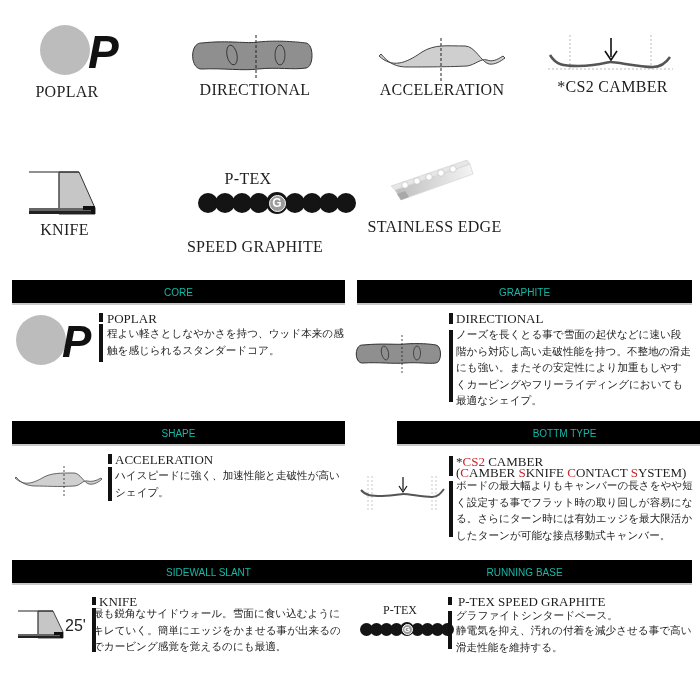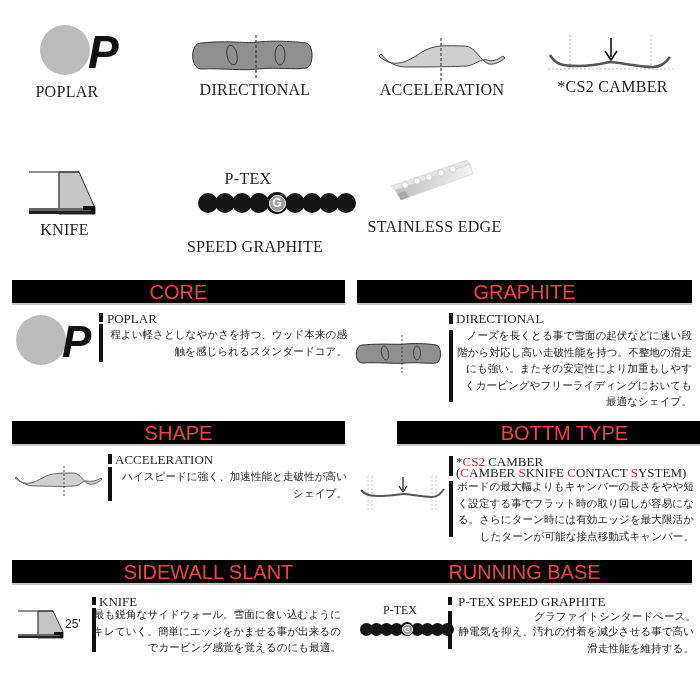--- a/index.html
+++ b/index.html
@@ -1,23 +1,23 @@
 <!DOCTYPE html>
 <html><head>
 <meta charset="utf-8">
 <style>
   * { box-sizing: border-box; margin: 0; padding: 0; }
   html, body { width: 700px; height: 700px; background: #ffffff; overflow: hidden; }
   body { position: relative; font-family: "Liberation Serif", "DejaVu Serif", serif; color: #222; }
   .abs { position: absolute; }
   .icon-label { position: absolute; font-family: "Liberation Serif", serif; font-size: 16px; color: #1e1e1e; letter-spacing: 0.3px; text-align: center; white-space: nowrap; }
-  .hdr { position: absolute; height: 25px; background: #000; color: #ef4444; font-family: "Liberation Sans", "DejaVu Sans", sans-serif; font-size: 20px; text-align: center; line-height: 25px; border-bottom: 2px solid #c8c8c8; }
+  .hdr { position: absolute; height: 25px; background: #000; color: #14b8a6; font-family: "Liberation Sans", "DejaVu Sans", sans-serif; font-size: 10px; text-align: center; line-height: 25px; border-bottom: 2px solid #c8c8c8; }
   .sec-title { position: absolute; font-family: "Liberation Serif", serif; font-size: 13px; color: #1e1e1e; line-height: 14px; white-space: nowrap; }
   .sec-title .red { color: #c8252a; }
-  .sec-body { position: absolute; font-family: Liberation Sans, sans-serif; font-size: 10.6px; color: #222; line-height: 16.5px; text-align: right; }
+  .sec-body { position: absolute; font-family: Liberation Mono, monospace; font-size: 10.6px; color: #222; line-height: 16.5px; }
   .bar { position: absolute; width: 4px; background: #111; }
   .ptex-row { display: flex; align-items: center; }
   .ptex-row .b { border-radius: 50%; background: #141414; margin-left: -3px; }
   .ptex-row .b:first-child { margin-left: 0; }
   .ptex-row .g { border-radius: 50%; background: #141414; position: relative; display: flex; align-items: center; justify-content: center; margin-left: -3px; }
   .ptex-row .g span { background: #9b9b9b; color: #fff; border-radius: 50%; font-family: "Liberation Sans", sans-serif; font-weight: bold; display: flex; align-items: center; justify-content: center; border: 1.5px solid #fff; }
 </style>
 </head>
 <body>
 
@@ -169,21 +169,21 @@
 <div class="abs" style="left:17px;top:610px;width:48px;height:30px;">
   <svg width="48" height="30" viewBox="0 0 48 30">
     <path d="M21,1 L36,1 L46,22 L46,28 L21,28 Z" fill="#c6c6c6" stroke="#333" stroke-width="0.9"></path>
     <line x1="1" y1="1" x2="36" y2="1" stroke="#222" stroke-width="1"></line>
     <line x1="21" y1="1" x2="21" y2="24" stroke="#555" stroke-width="0.9"></line>
     <rect x="1" y="24" width="45" height="2" fill="#666"></rect>
     <rect x="1" y="26" width="45" height="2" fill="#222"></rect>
     <path d="M37,22 L46,22 L46,28 L43,28 L43,25 L37,25 Z" fill="#111"></path>
   </svg>
 </div>
-<div class="abs" style="left:65px;top:617px;font-family:'Liberation Sans',sans-serif;font-size:12px;color:#222;">25'</div>
+<div class="abs" style="left:65px;top:617px;font-family:'Liberation Sans',sans-serif;font-size:16px;color:#222;">25'</div>
 <div class="bar" style="left:92px;top:597px;height:8px;"></div>
 <div class="bar" style="left:92px;top:608px;height:44px;"></div>
 <div class="sec-title" style="left:99px;top:595px;">KNIFE</div>
 <div class="sec-body" style="left:93px;top:606px;width:248px;">最も鋭角なサイドウォール。雪面に食い込むようにキレていく。簡単にエッジをかませる事が出来るのでカービング感覚を覚えるのにも最適。</div>
 
 <div class="hdr" style="left:357px;top:560px;width:335px;">RUNNING BASE</div>
 <div class="abs" style="left:383px;top:603px;font-family:'Liberation Serif',serif;font-size:12px;color:#222;">P-TEX</div>
 <div class="abs ptex-row" style="left:360px;top:622px;height:14px;">
   <div class="b" style="width:13px;height:13px;margin-left:0;"></div>
   <div class="b" style="width:13px;height:13px;"></div>

